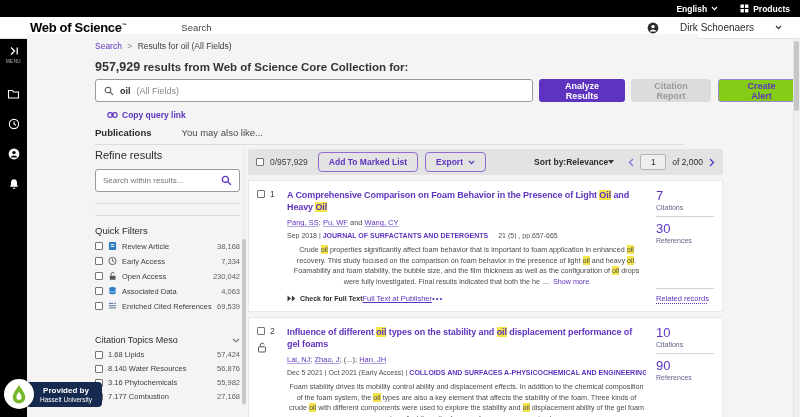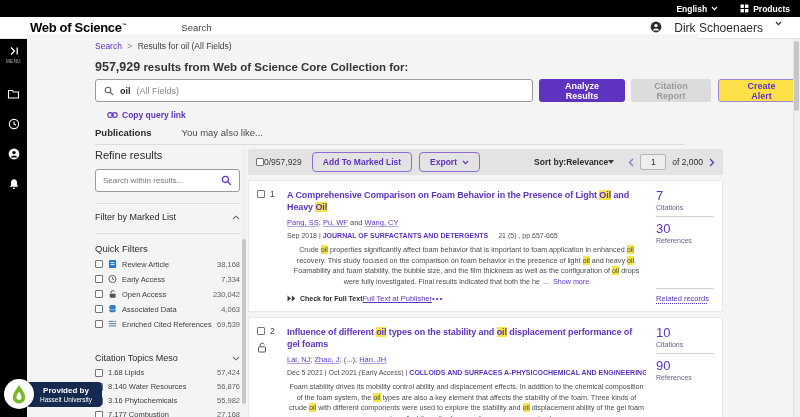--- a/index.html
+++ b/index.html
@@ -11,21 +11,21 @@
   .topbar { position:absolute; left:0; top:0; width:800px; height:17px; background:#000; display:flex; align-items:center; padding:0 10px 0 30px; }
   .brand { display:flex; align-items:center; gap:5px; color:#fff; font-weight:bold; font-size:9.5px;margin-top:45px; }
   .topbar-right { margin-left:auto; display:flex; align-items:center; gap:22px; color:#fff; font-size:8.5px; font-weight:bold; }
   .top-item { display:flex; align-items:center; gap:4px; }
 
   
   .appheader { position:absolute; left:0; top:17px; width:800px; height:22px; background:#fff; border-bottom:1px solid #e4e4e4; display:flex; align-items:center; padding:0 18px 0 30px; }
   .wos-logo { font-size:13px; font-weight:bold; color:#000; letter-spacing:-0.3px; }
   .wos-tm { font-size:5px; vertical-align:super; }
   .nav-search { margin-left:55px; font-size:9.5px; color:#3e3e3e; }
-  .user-chip { margin-left:auto; display:flex; align-items:flex-start; gap:12px; font-size:12px; color:#2c2c2c; }
+  .user-chip { margin-left:auto; display:flex; align-items:center; gap:21px; font-size:10px; color:#2c2c2c; }
 
   
   .rail { position:absolute; left:0; top:39px; width:27px; height:378px; background:#000; display:flex; flex-direction:column; align-items:center; padding-top:6px; }
   .rail-menu-label { color:#b9b9b9; font-size:4.5px; letter-spacing:0.5px; margin-top:2px; }
   .rail-icon { margin-top:0; display:block; }
   .rail-gap1 { height:24px; } .rail-gap { height:18px; }
 
   
   .main { position:absolute; left:27px; top:34px; width:671px; height:378px; background:#f4f4f4; }
   .breadcrumb { position:absolute; left:68px; top:7px; font-size:8.5px; }
@@ -36,21 +36,21 @@
   .summary { position:absolute; left:68px; top:26px; font-size:11.5px; font-weight:bold; color:#353535; }
   .summary .cnt { font-size:12.5px; }
 
   .search-row { position:absolute; left:68px; top:45px; display:flex; align-items:center; }
   .query-box { width:438px; height:23px; background:#fff; border:1px solid #9a9a9a; border-radius:3px; display:flex; align-items:center; padding:0 8px; gap:6px; }
   .query-term { font-size:9px; font-weight:bold; color:#2c2c2c; }
   .query-suffix { font-size:9px; color:#8a8a8a; }
   .btn { height:23px; border-radius:3px; font-size:9px; font-weight:bold; display:flex; align-items:center; justify-content:center; gap:5px; padding:0 24px; cursor:pointer; border:none; }
   .btn-primary { background:#5e33bf; color:#fff; margin-left:6px; width:86px; }
   .btn-disabled { background:#dcdcdc; color:#9a9a9a; margin-left:6px; width:80px; }
-  .btn-outline { background:#fde047; color:#5e33bf; border:1px solid #9f85d8; margin-left:7px; width:82px; }
+  .btn-outline { background:#84cc16; color:#5e33bf; border:1px solid #9f85d8; margin-left:7px; width:82px; }
 
   .copy-link { position:absolute; left:80px; top:76px; display:flex; align-items:center; gap:4px; font-size:8.5px; font-weight:bold; color:#5e33bf; }
 
   .tabs { position:absolute; left:68px; top:93px; display:flex; gap:30px; font-size:9.5px; }
   .tab-active { font-weight:bold; color:#2c2c2c; }
   .tab-idle { color:#4b4b4b; }
   .tabs-hr { position:absolute; left:68px; right:14px; top:110px; border-top:1px solid #dcdcdc; }
 
   
   .refine { position:absolute; left:68px; top:115px; width:145px; }
@@ -68,21 +68,21 @@
   .fcount { color:#5f5f5f; margin-left:4px; }
   .topic-gap { height:16px; }
 
   
   .refine-scroll { position:absolute; left:215px; top:115px; width:4px; height:258px; background:#efefef; border-radius:2px; }
   .refine-thumb { position:absolute; left:0; top:90px; width:4px; height:165px; background:#c7c7c7; border-radius:2px; }
 
   
   .results { position:absolute; left:221px; top:115px; width:475px; }
   .toolbar { height:26px; background:#e3e3e3; border-radius:3px 3px 0 0; display:flex; align-items:center; padding:0 8px; }
-  .sel-count { font-size:8.5px; color:#3e3e3e; }
+  .sel-count { font-size:8.5px; color:#3e3e3e; margin-left:6px; }
   .tb-btn { border:1px solid #8f6ad0; border-radius:4px; color:#5e33bf; font-weight:bold; font-size:8.5px; padding:4px 10px; display:flex; align-items:center; gap:5px; cursor:pointer; background:transparent; }
   .tb-btn + .tb-btn { margin-left:7px; }
   .tb-btn:first-of-type { margin-left:10px; }
   .sort { margin-left:auto; font-size:8.5px; font-weight:bold; color:#2c2c2c; display:flex; align-items:center; cursor:pointer; }
   .caret-down { width:0; height:0; border-left:3.5px solid transparent; border-right:3.5px solid transparent; border-top:4px solid #3a3a3a; }
   .pager { display:flex; align-items:center; gap:6px; margin-left:14px; }
   .page-box { width:26px; height:16px; border:1px solid #b5b5b5; border-radius:2px; background:#eee; font-size:8.5px; text-align:center; line-height:15px; color:#2c2c2c; }
   .page-of { font-size:8.5px; color:#2c2c2c; }
 
   .card { background:#fff; margin-top:5px; display:flex; padding:8px 8px 8px 8px; border:1px solid #e8e8e8; }
@@ -248,26 +248,20 @@
 
     <div class="refine-search">
       <input placeholder="Search within results..." style="">
       <svg width="11" height="11" viewBox="0 0 10 10">
           <circle cx="4" cy="4" r="2.8" stroke="#5e33bf" stroke-width="1.2" fill="none"></circle>
           <line x1="6.2" y1="6.2" x2="9" y2="9" stroke="#5e33bf" stroke-width="1.2"></line>
         </svg>
     </div>
 
     <div class="rf-hr"></div>
-    <div class="sec-row">
-      <span>Filter by Marked List</span>
-      <svg width="8" height="5" viewBox="0 0 8 5">
-          <path d="M1 4 L4 1.2 L7 4" stroke="#6b6b6b" stroke-width="1.1" fill="none"></path>
-        </svg>
-    </div>
     <div class="rf-hr"></div>
 
     <div class="sub-head">Quick Filters</div>
 
     <label class="frow">
       <span class="cb"></span>
       <span class="ficon">
           <svg width="9" height="10" viewBox="0 0 10 10">
             <rect x="1" y="0.5" width="8" height="9" rx="1" fill="#2f7bc4"></rect>
             <rect x="3" y="3" width="4" height="1" fill="#fff"></rect>

